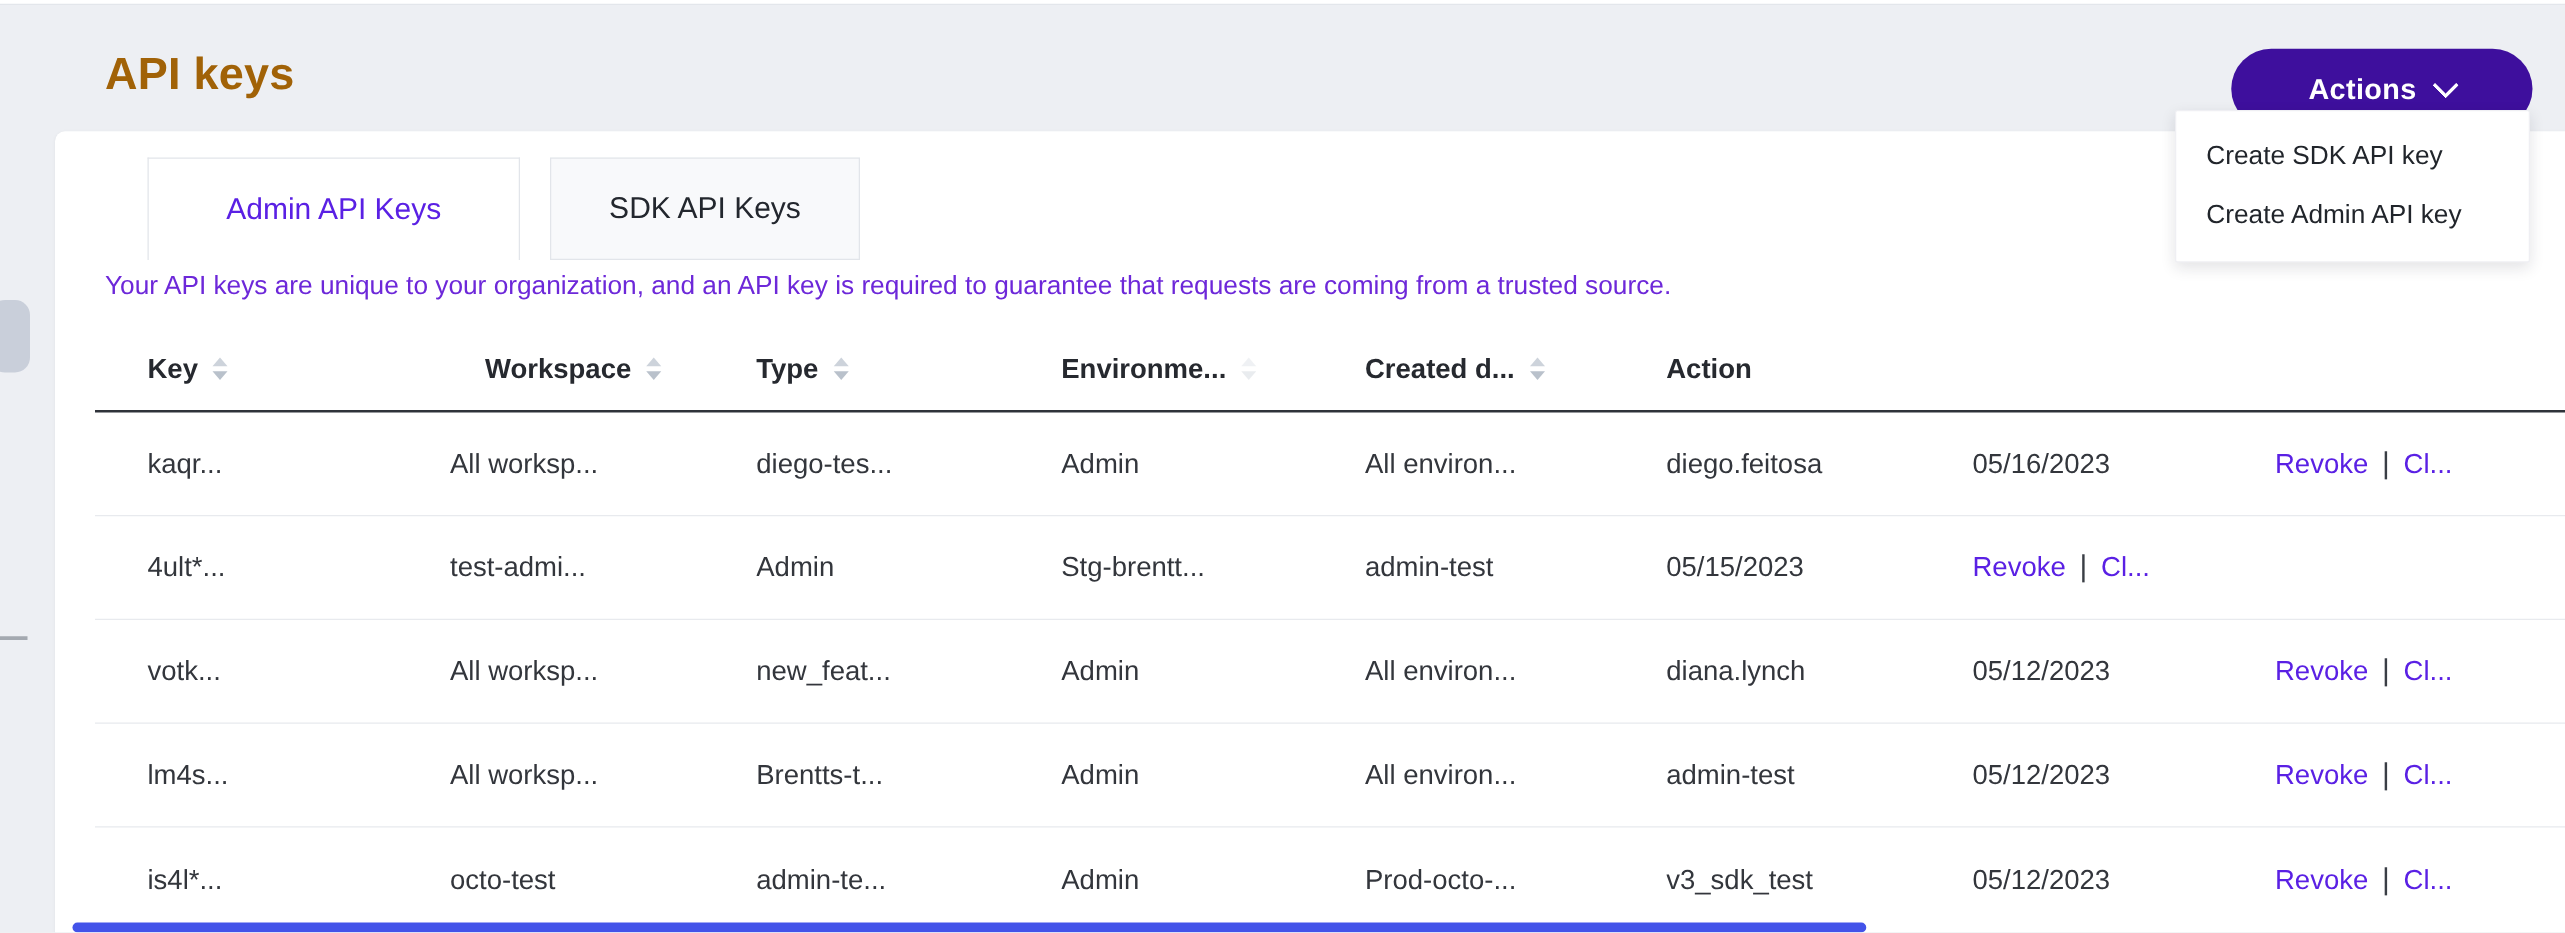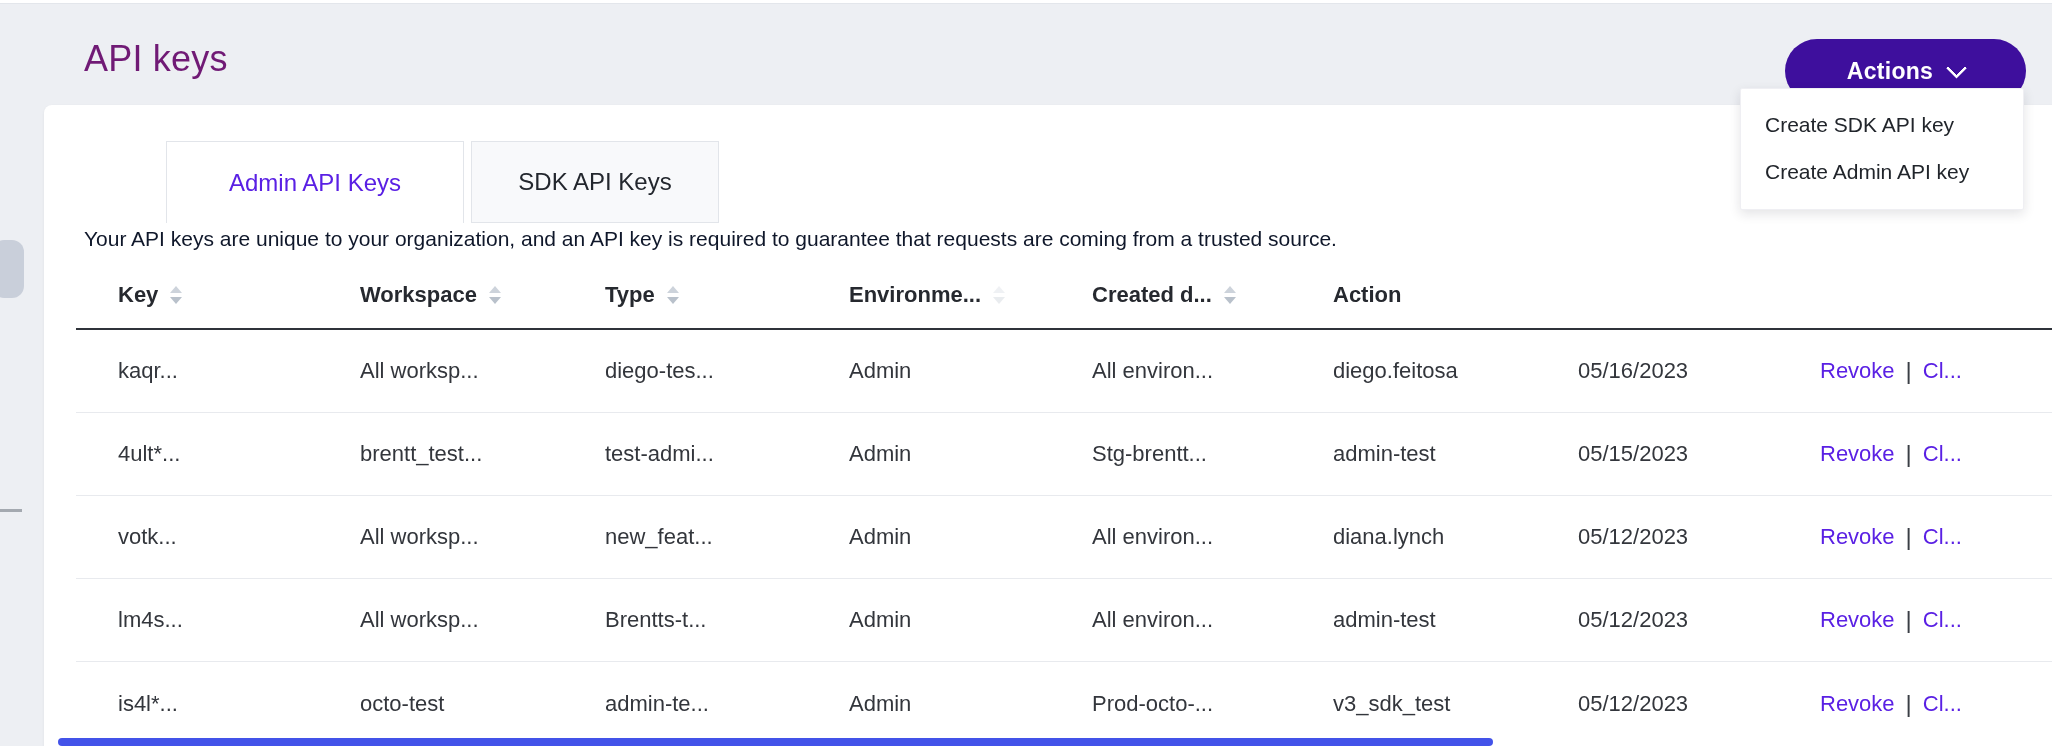--- a/index.html
+++ b/index.html
@@ -3,21 +3,21 @@
 <meta charset="utf-8">
 <style>
   * { margin:0; padding:0; box-sizing:border-box; }
   body { background:#dfe1e5; }
   .viewport {
     position:relative; width:2052px; height:746px; overflow:hidden;
     background:var(--page_background, #EDEFF3);
     font-family:"Liberation Sans", sans-serif;
   }
   .topbar { position:absolute; top:0; left:0; right:0; height:4px; background:#ffffff; border-bottom:1px solid #e3e6eb; }
-  .page-title { position:absolute; left:84px; top:38px; font-size:36px; font-weight:400; color:#701a75; letter-spacing:.2px; }
+  .page-title { position:absolute; left:84px; top:38px; font-size:36px; font-weight:700; color:#a16207; letter-spacing:.2px; }
 
   
   .actions-button {
     position:absolute; left:1785px; top:39px; width:241px; height:64px;
     background:var(--button, #3E0F9D); border-radius:32px; cursor:pointer;
     display:flex; align-items:center; justify-content:center; gap:16px; z-index:30;
   }
   .actions-button .label { color:#ffffff; font-size:23px; font-weight:700; letter-spacing:.3px; }
   .chevron-down {
     width:15px; height:15px; border-right:3px solid #fff; border-bottom:3px solid #fff;
@@ -35,33 +35,33 @@
     font-size:21px; color:#21252b; cursor:pointer; white-space:nowrap;
   }
 
   
   .card {
     position:absolute; left:44px; top:105px; right:-24px; bottom:-24px;
     background:#ffffff; border-top-left-radius:8px; box-shadow:0 1px 3px rgba(16,24,40,.06);
   }
 
   
-  .tabs { position:absolute; left:74px; top:36px; display:flex; gap:7px;margin-left:48px; }
+  .tabs { position:absolute; left:74px; top:21px; display:flex; gap:24px; }
   .tab {
     height:82px; display:flex; align-items:center; justify-content:center;
     font-size:24px; cursor:pointer; background:#f8f9fb;
     border:1px solid #e2e5ea; color:#23272e;
   }
   .tab-admin { width:298px; }
   .tab-sdk { width:248px; }
   .tab.active {
     background:#ffffff; border-bottom:none; color:var(--accent, #5A20E4);
   }
 
-  .description { position:absolute; left:40px; top:122px; font-size:21px; color:#0f172a; white-space:nowrap; }
+  .description { position:absolute; left:40px; top:112px; font-size:21px; color:#6d28d9; white-space:nowrap; }
 
   
   .table { position:absolute; left:32px; top:157px; right:0; }
   .grid-row {
     display:grid;
     grid-template-columns:284px 245px 244px 243px 241px 245px 242px minmax(200px,1fr);
     align-items:center;
   }
   .thead { height:68px; border-bottom:2px solid #2f333a; }
   .th { display:flex; align-items:center; gap:12px; font-size:22px; font-weight:700; color:#26292f; white-space:nowrap; }
@@ -105,21 +105,21 @@
     <div class="table">
       <div class="grid-row thead">
           <div class="th sortable">
             <div style="display: inline;">Key</div>
             <div class="sort-icon">
               <span class="up"></span>
               <span class="down"></span>
             </div>
           </div>
           <div class="th sortable">
-            <div style="display: inline;">Workspace</div>
+            <div style="display: inline; margin-left: 28px;">Workspace</div>
             <div class="sort-icon">
               <span class="up"></span>
               <span class="down"></span>
             </div>
           </div>
           <div class="th sortable">
             <div style="display: inline;">Type</div>
             <div class="sort-icon">
               <span class="up"></span>
               <span class="down"></span>
@@ -153,21 +153,20 @@
             <div class="td">diego.feitosa</div>
             <div class="td">05/16/2023</div>
             <div class="td action-cell">
               <div class="link">Revoke</div>
               <div class="pipe">|</div>
               <div class="link">Cl...</div>
             </div>
           </div>
           <div class="grid-row trow">
             <div class="td">4ult*...</div>
-            <div class="td">brentt_test...</div>
             <div class="td">test-admi...</div>
             <div class="td">Admin</div>
             <div class="td">Stg-brentt...</div>
             <div class="td">admin-test</div>
             <div class="td">05/15/2023</div>
             <div class="td action-cell">
               <div class="link">Revoke</div>
               <div class="pipe">|</div>
               <div class="link">Cl...</div>
             </div>

